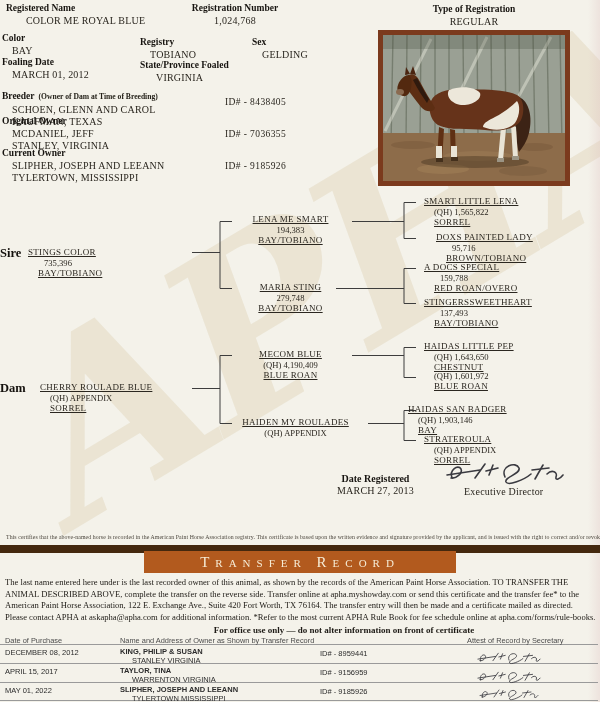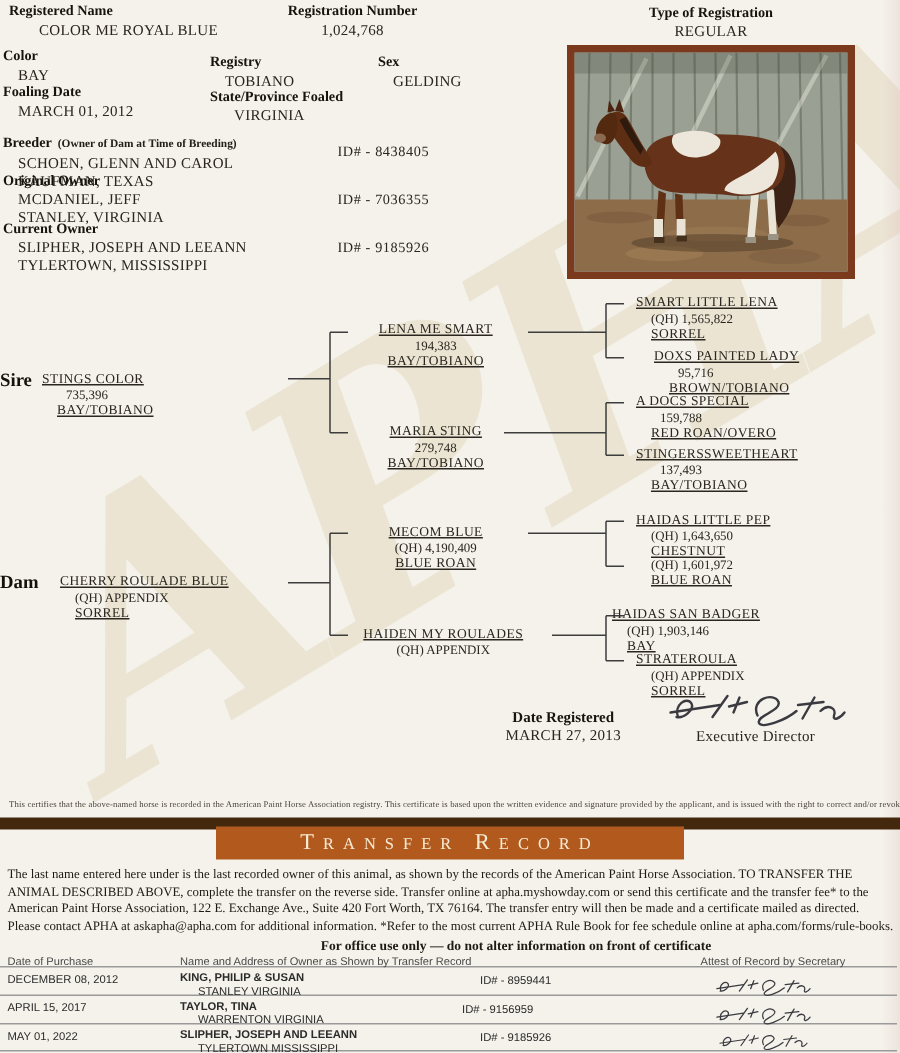--- a/index.html
+++ b/index.html
@@ -310,21 +310,21 @@
     <div class="td" style="left:132px;top:656px">STANLEY  VIRGINIA</div>
     <div class="td" style="left:320px;top:649px">ID# -  8959441</div>
     <svg class="sig" style="left:468px;top:650px" width="82" height="15" viewBox="0 0 122 28">
         <use href="#sig"></use>
       </svg>
   </div>
   <div>
     <div class="td" style="left:5px;top:667px">APRIL 15, 2017</div>
     <div class="td b" style="left:120px;top:666px">TAYLOR, TINA</div>
     <div class="td" style="left:132px;top:675px">WARRENTON  VIRGINIA</div>
-    <div class="td" style="left:308px;top:668px">ID# -  9156959</div>
+    <div class="td" style="left:320px;top:668px">ID# -  9156959</div>
     <svg class="sig" style="left:468px;top:669px" width="82" height="15" viewBox="0 0 122 28">
         <use href="#sig"></use>
       </svg>
   </div>
   <div>
     <div class="td" style="left:5px;top:686px">MAY 01, 2022</div>
     <div class="td b" style="left:120px;top:685px">SLIPHER, JOSEPH AND LEEANN</div>
     <div class="td" style="left:132px;top:694px">TYLERTOWN  MISSISSIPPI</div>
     <div class="td" style="left:320px;top:687px">ID# -  9185926</div>
     <svg class="sig" style="left:468px;top:687px" width="82" height="14" viewBox="0 0 122 28">

